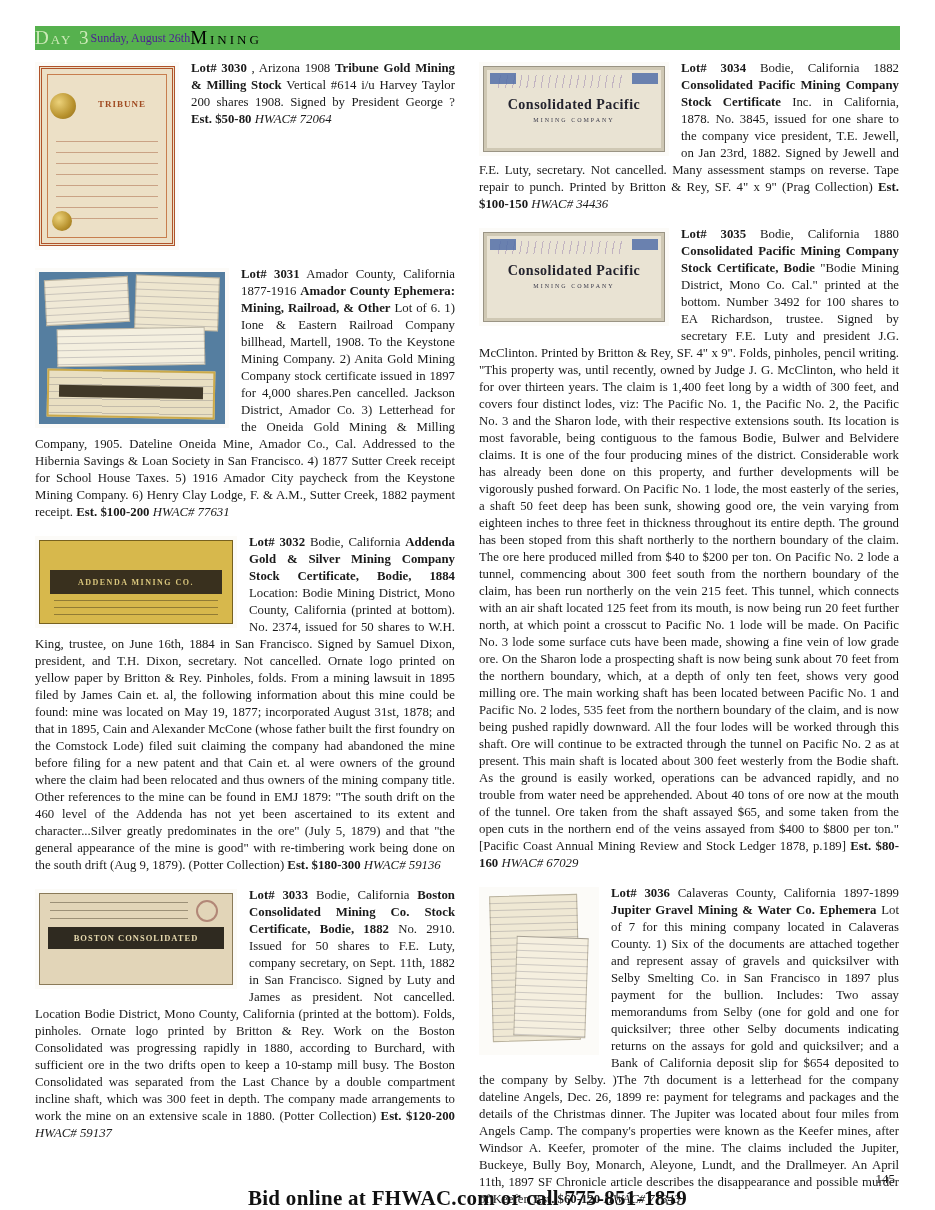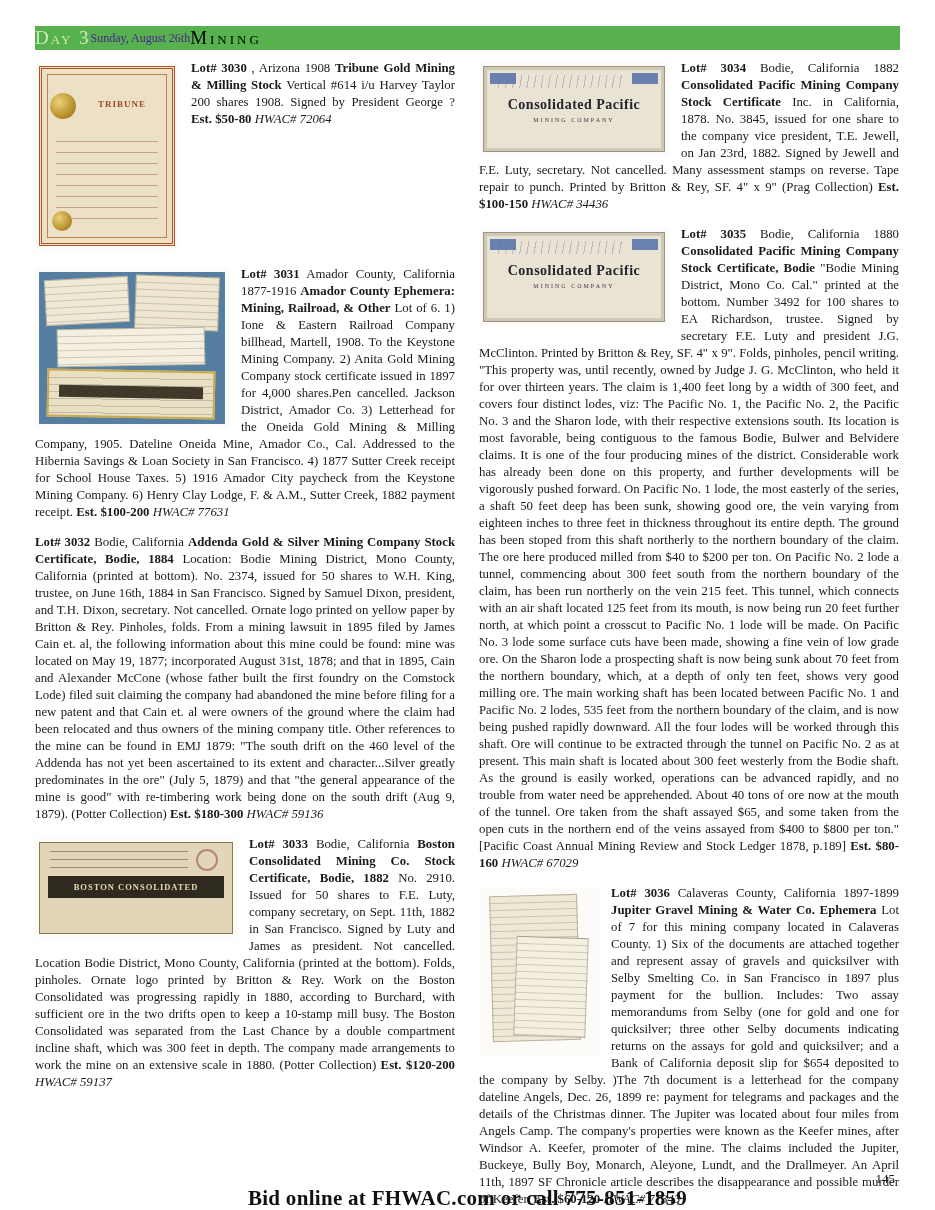--- a/index.html
+++ b/index.html
@@ -145,20 +145,26 @@
           <span class="b">Lot# 3031</span>
           <span>Amador County, California 1877-1916</span>
           <span class="b">Amador County Ephemera: Mining, Railroad, &amp; Other</span>
           <span>Lot of 6. 1) Ione &amp; Eastern Railroad Company billhead, Martell, 1908. To the Keystone Mining Company. 2) Anita Gold Mining Company stock certificate issued in 1897 for 4,000 shares.Pen cancelled. Jackson District, Amador Co. 3) Letterhead for the Oneida Gold Mining &amp; Milling Company, 1905. Dateline Oneida Mine, Amador Co., Cal. Addressed to the Hibernia Savings &amp; Loan Society in San Francisco. 4) 1877 Sutter Creek receipt for School House Taxes. 5) 1916 Amador City paycheck from the Keystone Mining Company. 6) Henry Clay Lodge, F. &amp; A.M., Sutter Creek, 1882 payment receipt. </span>
           <span class="b">Est. $100-200</span>
           <span class="i">HWAC# 77631</span>
         </p>
       </section>
 
       <section class="lot">
+        <div class="photo">
+          <div class="cert32">
+            <div class="c32-band">Addenda Mining Co.</div>
+            <div class="c32-lines"></div>
+          </div>
+        </div>
         <p class="lot-text">
           <span class="b">Lot# 3032</span>
           <span>Bodie, California</span>
           <span class="b">Addenda Gold &amp; Silver Mining Company Stock Certificate, Bodie, 1884</span>
           <span>Location: Bodie Mining District, Mono County, California (printed at bottom). No. 2374, issued for 50 shares to W.H. King, trustee, on June 16th, 1884 in San Francisco. Signed by Samuel Dixon, president, and T.H. Dixon, secretary. Not cancelled. Ornate logo printed on yellow paper by Britton &amp; Rey. Pinholes, folds. From a mining lawsuit in 1895 filed by James Cain et. al, the following information about this mine could be found: mine was located on May 19, 1877; incorporated August 31st, 1878; and that in 1895, Cain and Alexander McCone (whose father built the first foundry on the Comstock Lode) filed suit claiming the company had abandoned the mine before filing for a new patent and that Cain et. al were owners of the ground where the claim had been relocated and thus owners of the mining company title. Other references to the mine can be found in EMJ 1879: "The south drift on the 460 level of the Addenda has not yet been ascertained to its extent and character...Silver greatly predominates in the ore" (July 5, 1879) and that "the general appearance of the mine is good" with re-timbering work being done on the south drift (Aug 9, 1879). (Potter Collection) </span>
           <span class="b">Est. $180-300</span>
           <span class="i">HWAC# 59136</span>
         </p>
       </section>
 

